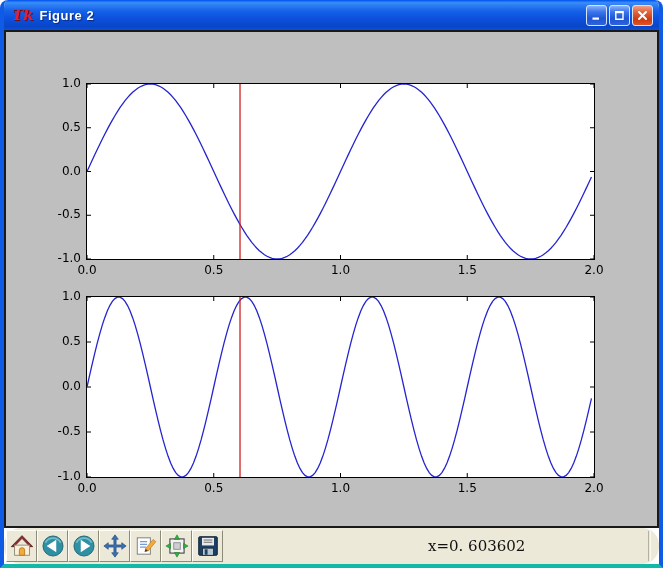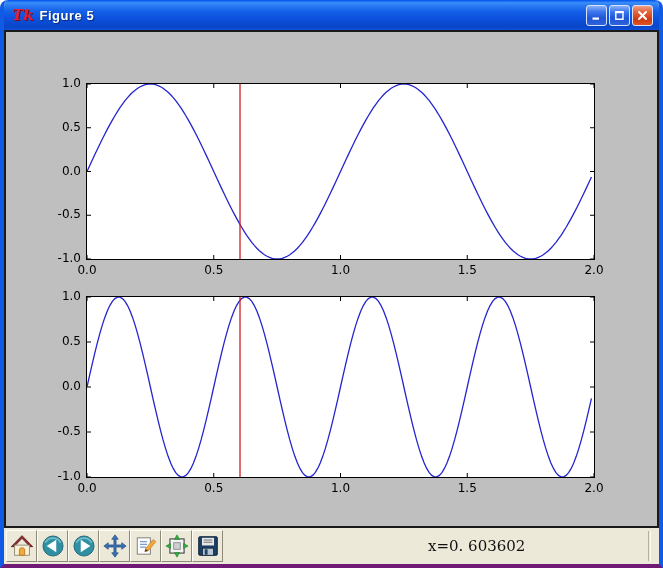--- a/index.html
+++ b/index.html
@@ -1,18 +1,18 @@
 <!DOCTYPE html>
 <html><head>
 <meta charset="utf-8">
 <style>
   html,body{margin:0;padding:0;background:#ffffff;}
   .window{
     position:relative;width:663px;height:568px;box-sizing:border-box;
-    border-left:4px solid #0f5be6;border-right:4px solid #0f5be6;border-bottom:4px solid #701a75;
+    border-left:4px solid #0f5be6;border-right:4px solid #0f5be6;border-bottom:4px solid #14b8a6;
     border-radius:8px 8px 0 0;overflow:hidden;
     font-family:"Liberation Sans",sans-serif;
   }
   .titlebar{
     height:30px;display:flex;align-items:center;gap:6px;padding:0 6px;
     background:linear-gradient(180deg,#0050ee 0%,#3a8ef8 9%,#2b7cf2 18%,#1460e8 38%,#0c50dd 62%,#0846c8 88%,#0d4fd8 100%);
   }
   .tk-logo{
     font:italic bold 15px "DejaVu Serif",serif;color:#e0203a;
     text-shadow:1px 1px 0 #6d0f1f;line-height:1;padding-left:2px;
@@ -33,21 +33,21 @@
     background:#bfbfbf;border:2px solid #1a1a1a;
   }
   .axes{
     position:absolute;background:#ffffff;border:1px solid #000;overflow:visible;
   }
   .axes svg{display:block;}
   .xticklabel{position:absolute;width:40px;text-align:center;font:12px "DejaVu Sans",sans-serif;color:#000;}
   .yticklabel{position:absolute;width:40px;text-align:right;font:12px "DejaVu Sans",sans-serif;color:#000;}
   .toolbar{
     position:relative;height:36px;box-sizing:border-box;background:#ece9d8;
-    display:flex;align-items:stretch;padding:2px 0 2px 2px;
+    display:flex;align-items:stretch;padding:2px 0 2px 2px;border-radius:17px;
   }
   .tb-btn{
     width:31px;box-sizing:border-box;margin-right:0;background:#ece9d8;
     border:1px solid;border-color:#fffef8 #8e8a79 #8e8a79 #fffef8;
     display:flex;align-items:center;justify-content:center;padding:0;cursor:default;
   }
   .status{
     position:absolute;top:50%;transform:translateY(-50%);
     font:15px "DejaVu Serif",serif;color:#111;white-space:pre;
   }
@@ -58,21 +58,21 @@
     border-left:1px solid #b5b19f;border-right:1px solid #fbf9ef;
   }
 </style>
 </head>
 <body>
 
 <div class="window">
 
   <div class="titlebar">
     <span class="tk-logo">Tk</span>
-    <span class="title-text">Figure 5</span>
+    <span class="title-text">Figure 2</span>
     <div class="controls">
       <button class="ctrl minb">
         <svg width="11" height="11" viewBox="0 0 11 11">
           <rect x="1.5" y="7.5" width="6.5" height="2.2" fill="#fff"></rect>
         </svg>
       </button>
       <button class="ctrl maxb">
         <svg width="11" height="11" viewBox="0 0 11 11">
           <rect x="1" y="1" width="8.6" height="2.2" fill="#fff"></rect>
           <path d="M1.8,2 H9 V9.2 H1.8 Z" fill="none" stroke="#fff" stroke-width="1.4"></path>

